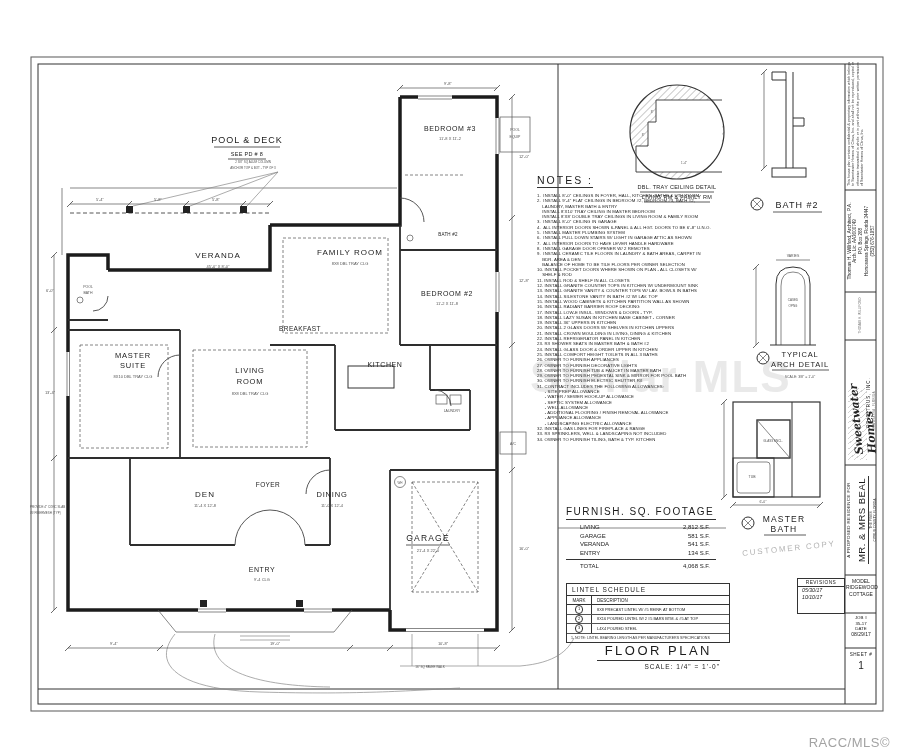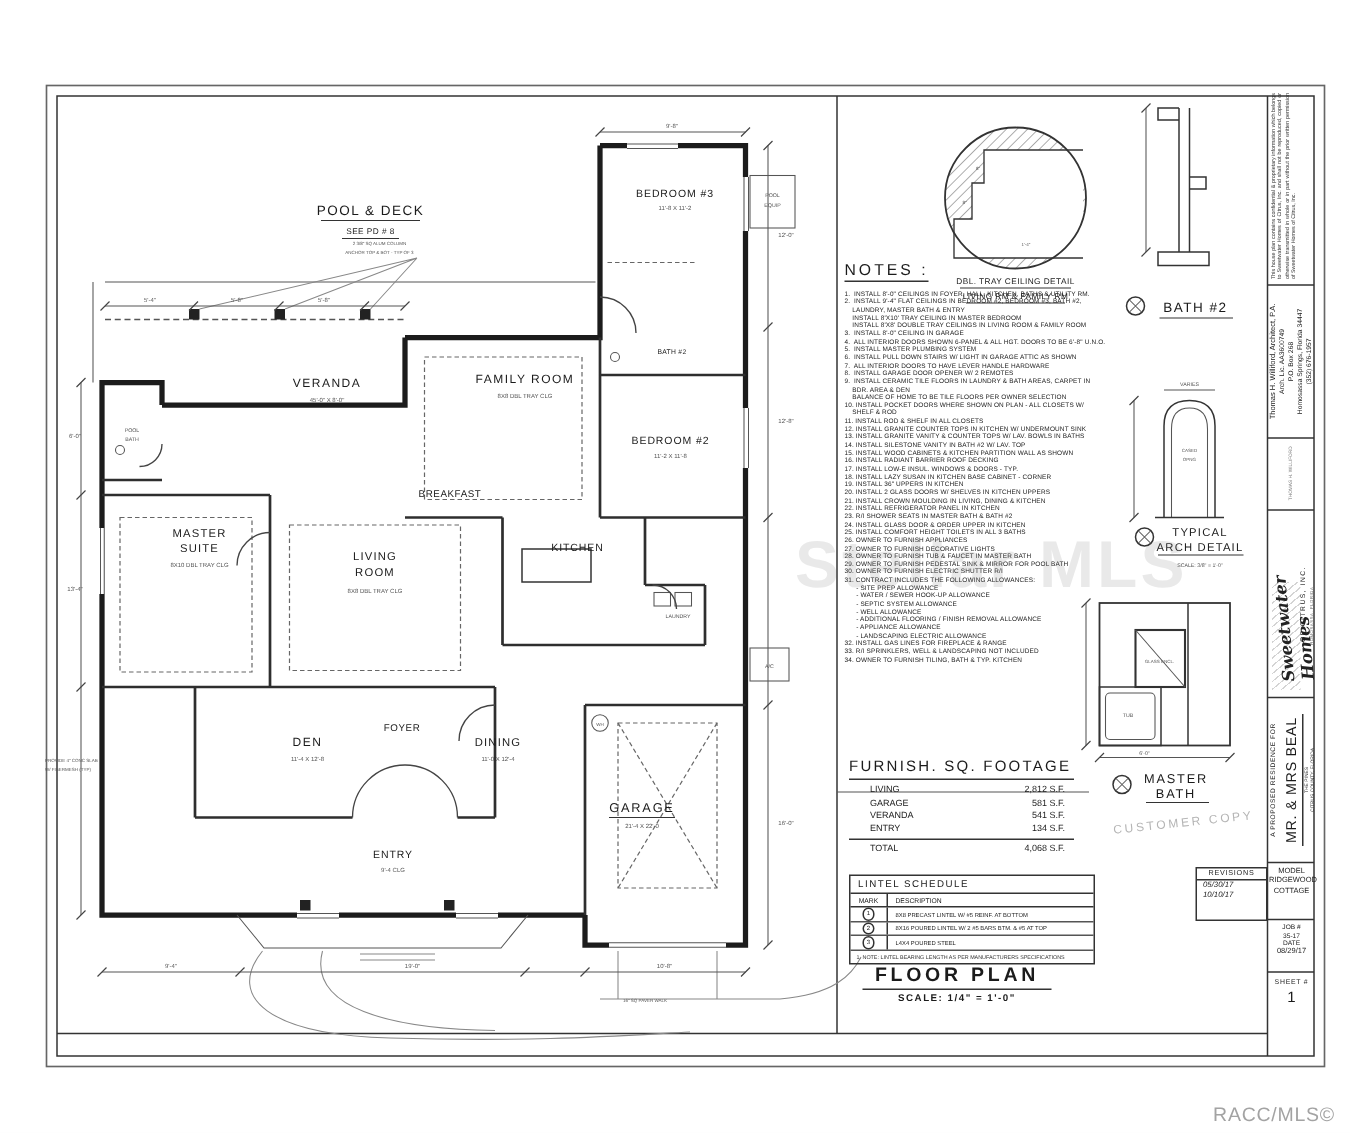--- a/index.html
+++ b/index.html
@@ -44,21 +44,21 @@
   .lintel-title{font-size:6.5px;letter-spacing:1px;padding:2px 5px;border-bottom:1px solid #333;}
   .lintel-hdr{display:flex;border-bottom:1px solid #333;font-size:4.5px;}
   .lintel-hdr .mk{width:24px;text-align:center;border-right:1px solid #333;padding:1.5px 0;}
   .lintel-hdr .ds{padding:1.5px 5px;}
   .lintel-row{display:flex;align-items:center;border-bottom:.6px solid #555;font-size:3.9px;}
   .lintel-row .mk{width:24px;display:flex;justify-content:center;border-right:1px solid #333;align-self:stretch;align-items:center;}
   .lintel-row .ds{padding:1.5px 5px;}
   .circ{width:6.5px;height:6.5px;border:.7px solid #333;border-radius:50%;font-size:4px;line-height:6.5px;text-align:center;display:inline-block;}
   .lintel-note{font-size:3.6px;padding:2px 4px;color:#333;}
   
-  .fp-title{text-align:center;font-weight:bold;}
+  .fp-title{text-align:right;}
   .fp-name{display:inline-block;font-size:13px;letter-spacing:2.5px;border-bottom:1.2px solid #333;padding:0 8px 2px;}
   .fp-scale{font-size:6.5px;letter-spacing:1px;margin-top:2px;}
   
   .rot{position:absolute;transform:rotate(-90deg);transform-origin:0 0;}
   .disc{font-size:3.6px;line-height:4.4px;color:#333;text-align:justify;padding:1px 3px;}
   .arch-line1{font-size:5px;line-height:6.4px;text-align:center;}
   .arch-line{font-size:4.5px;line-height:6px;text-align:center;}
   .tiny-vert{font-size:3.2px;color:#777;text-align:center;padding-top:12px;}
   .client{text-align:center;}
   .client-pre{font-size:4.4px;letter-spacing:.4px;}
@@ -335,21 +335,21 @@
     <text x="752" y="478" class="t35 mid">TUB</text>
     <text x="763" y="503" class="t35 mid">6'-0"</text>
     <circle cx="748" cy="523" r="6" class="thin"></circle>
     <path d="M744,519 l8,8 M752,519 l-8,8" class="hair"></path>
     <text x="784" y="522" class="t85 mid">MASTER</text>
     <text x="784" y="532" class="t85 mid">BATH</text>
     <line x1="764" y1="535" x2="806" y2="535" class="uline"></line>
   </g>
 </svg>
 
-<div class="overlay" style="left:563px;top:170px;width:212px;">
+<div class="overlay" style="left:537px;top:170px;width:212px;">
   <div class="notes-head">NOTES :</div>
   <div class="notes-lines">
         <div class="note-line">1.  INSTALL 8'-0" CEILINGS IN FOYER, HALL, KITCHEN, BATHS &amp; UTILITY RM.</div>
         <div class="note-line">2.  INSTALL 9'-4" FLAT CEILINGS IN BEDROOM #2, BEDROOM #3, BATH #2,</div>
         <div class="note-line">    LAUNDRY, MASTER BATH &amp; ENTRY</div>
         <div class="note-line">    INSTALL 8'X10' TRAY CEILING IN MASTER BEDROOM</div>
         <div class="note-line">    INSTALL 8'X8' DOUBLE TRAY CEILINGS IN LIVING ROOM &amp; FAMILY ROOM</div>
         <div class="note-line">3.  INSTALL 8'-0" CEILING IN GARAGE</div>
         <div class="note-line">4.  ALL INTERIOR DOORS SHOWN 6-PANEL &amp; ALL HGT. DOORS TO BE 6'-8" U.N.O.</div>
         <div class="note-line">5.  INSTALL MASTER PLUMBING SYSTEM</div>

